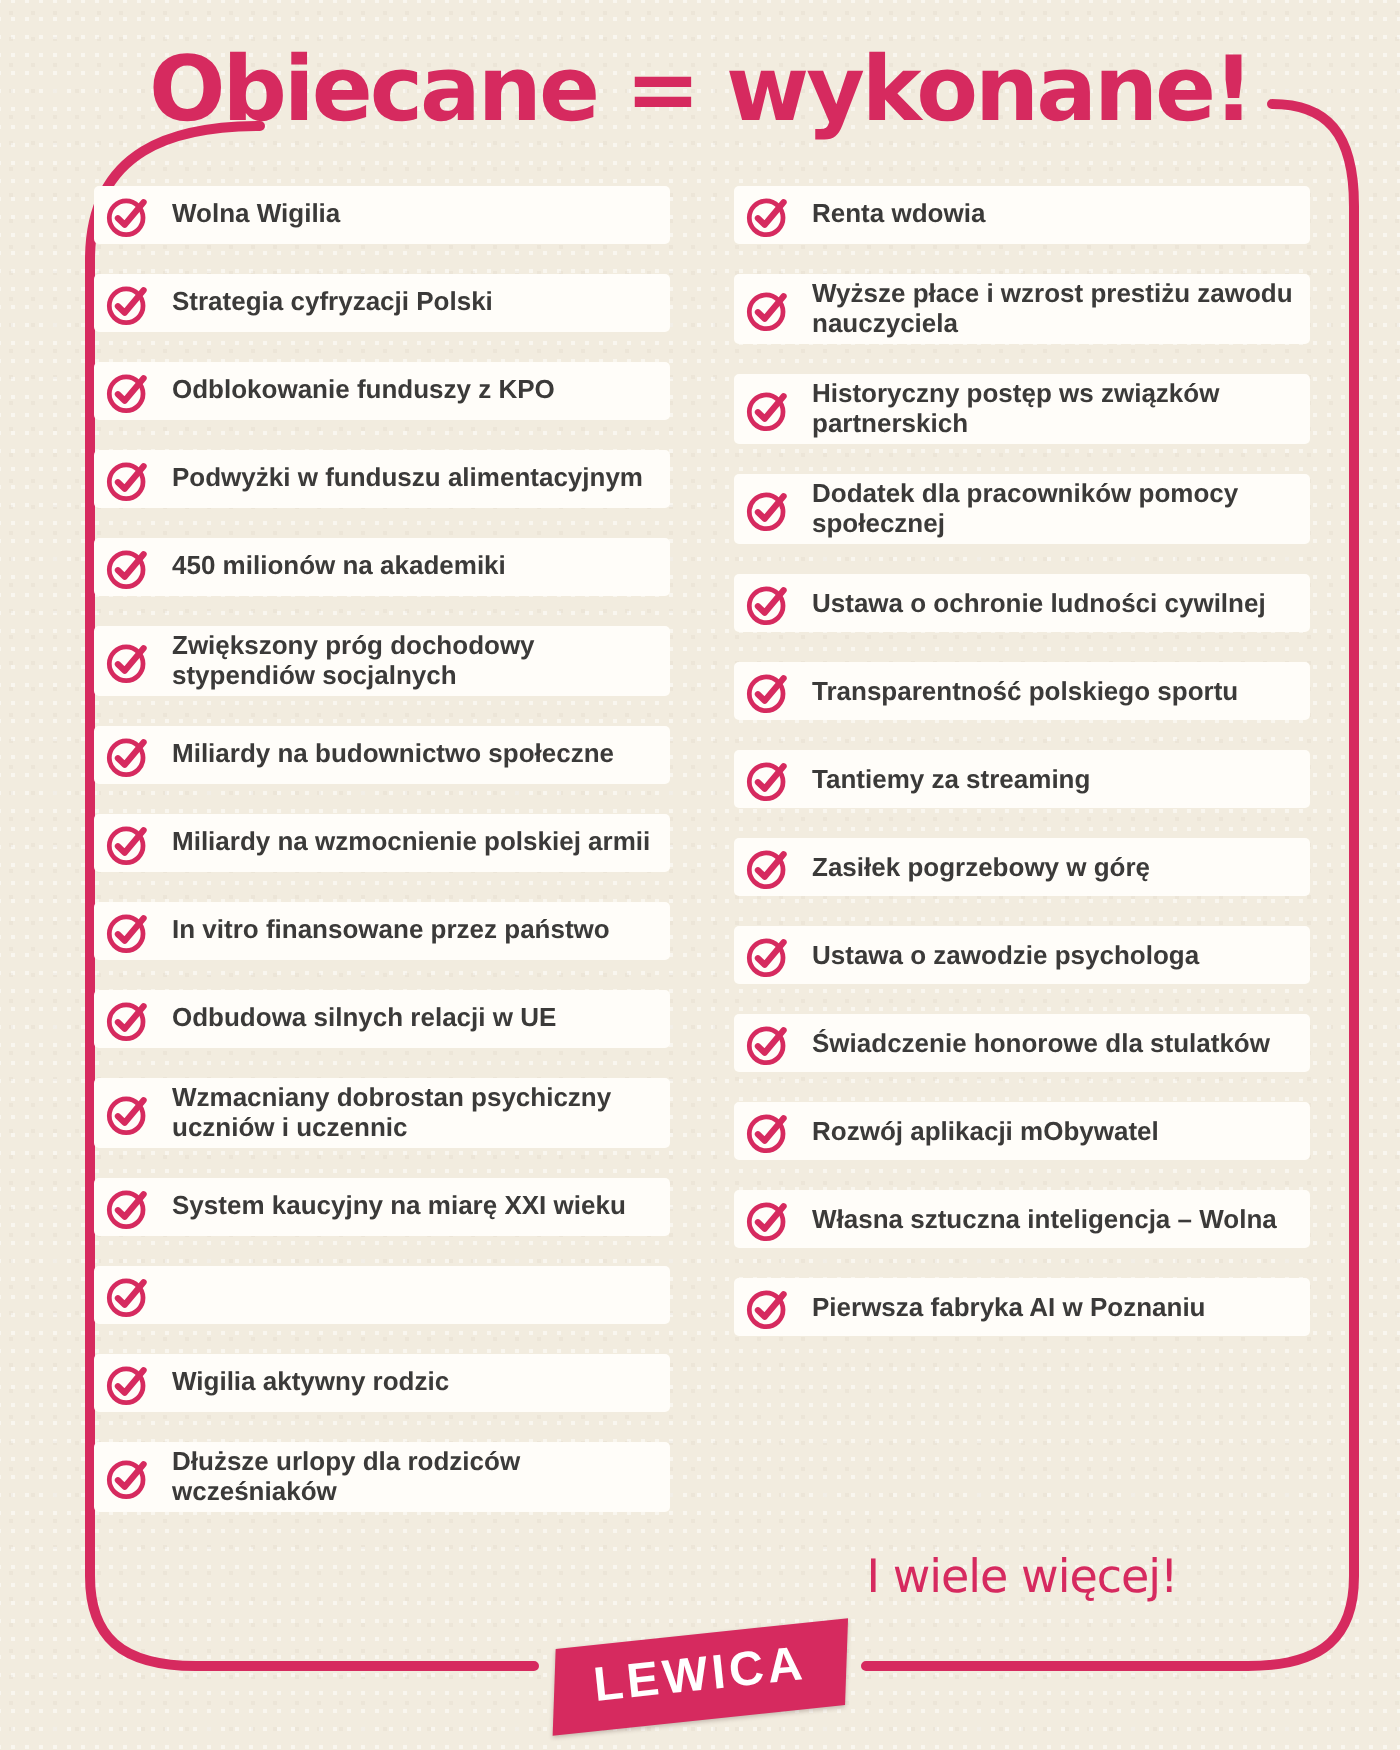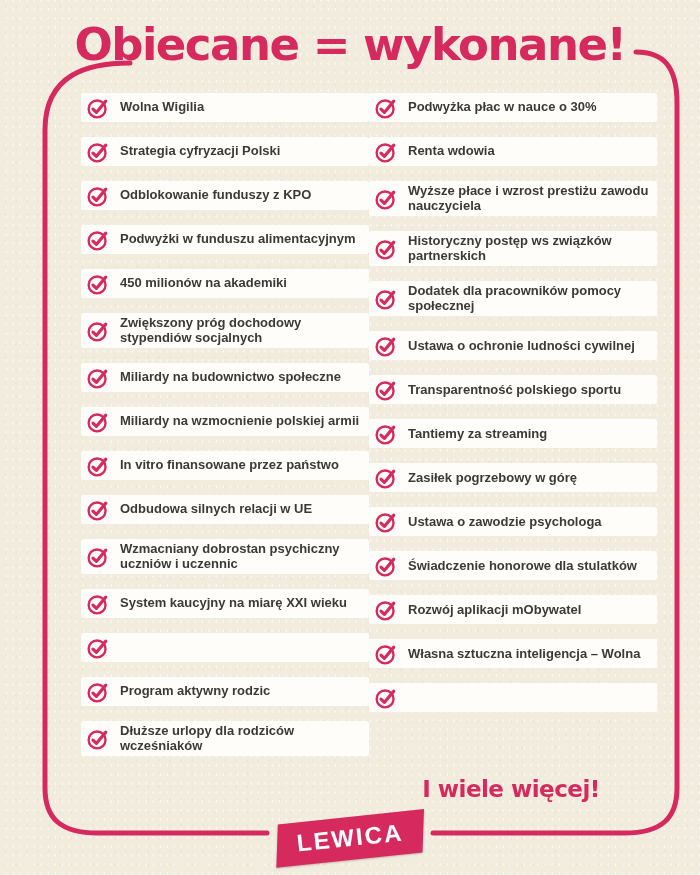--- a/index.html
+++ b/index.html
@@ -41,21 +41,21 @@
     font-weight: bold;
     font-size: 45px;
     letter-spacing: -1.5px;
     color: var(--accent, #d62a5f);
   }
   .columns {
     position: absolute;
     top: 93px;
     left: 47px;
     display: flex;
-    margin-left: 34px;
+    gap: 32px;
   }
   .col {
     width: 288px;
     display: flex;
     flex-direction: column;
     gap: 15px;
   }
   .item {
     box-sizing: border-box;
     min-height: 29px;
@@ -89,21 +89,21 @@
     line-height: 1.12;
     color: #3b3a39;
   }
   .more {
     position: absolute;
     top: 776px;
     left: 367px;
     width: 288px;
     text-align: center;
     font-family: "DejaVu Sans", sans-serif;
-    font-weight: bold;
+    font-weight: normal;
     font-size: 23px;
     letter-spacing: -0.5px;
     color: var(--accent, #d62a5f);
   }
   .logo {
     position: absolute;
     top: 817px;
     left: 50%;
     transform: translateX(-50%) rotate(-6deg) skewX(-8deg);
     background: var(--accent, #d62a5f);
@@ -235,39 +235,32 @@
       <circle cx="11" cy="13" r="9.2"></circle>
       <path d="M6.5 13.2 L10.2 16.8 L20.5 4.5"></path>
     </svg>
   </div>
 
   <div class="item">
     <svg class="check" viewBox="0 0 24 24">
       <circle cx="11" cy="13" r="9.2"></circle>
       <path d="M6.5 13.2 L10.2 16.8 L20.5 4.5"></path>
     </svg>
-    <span class="label">Program aktywny rodzic</span>
+    <span class="label">Wigilia aktywny rodzic</span>
   </div>
 
   <div class="item">
     <svg class="check" viewBox="0 0 24 24">
       <circle cx="11" cy="13" r="9.2"></circle>
       <path d="M6.5 13.2 L10.2 16.8 L20.5 4.5"></path>
     </svg>
     <span class="label">Dłuższe urlopy dla rodziców wcześniaków</span>
   </div>
 </div>
     <div class="col" id="col-right">
-  <div class="item">
-    <svg class="check" viewBox="0 0 24 24">
-      <circle cx="11" cy="13" r="9.2"></circle>
-      <path d="M6.5 13.2 L10.2 16.8 L20.5 4.5"></path>
-    </svg>
-    <span class="label">Podwyżka płac w nauce o 30%</span>
-  </div>
 
   <div class="item">
     <svg class="check" viewBox="0 0 24 24">
       <circle cx="11" cy="13" r="9.2"></circle>
       <path d="M6.5 13.2 L10.2 16.8 L20.5 4.5"></path>
     </svg>
     <span class="label">Renta wdowia</span>
   </div>
 
   <div class="item">
@@ -357,20 +350,21 @@
       <path d="M6.5 13.2 L10.2 16.8 L20.5 4.5"></path>
     </svg>
     <span class="label">Własna sztuczna inteligencja – Wolna</span>
   </div>
 
   <div class="item">
     <svg class="check" viewBox="0 0 24 24">
       <circle cx="11" cy="13" r="9.2"></circle>
       <path d="M6.5 13.2 L10.2 16.8 L20.5 4.5"></path>
     </svg>
+    <span class="label">Pierwsza fabryka AI w Poznaniu</span>
   </div>
 </div>
   </div>
 
   <div class="more">I wiele więcej!</div>
 
   <div class="logo">
     <span>LEWICA</span>
   </div>
 

